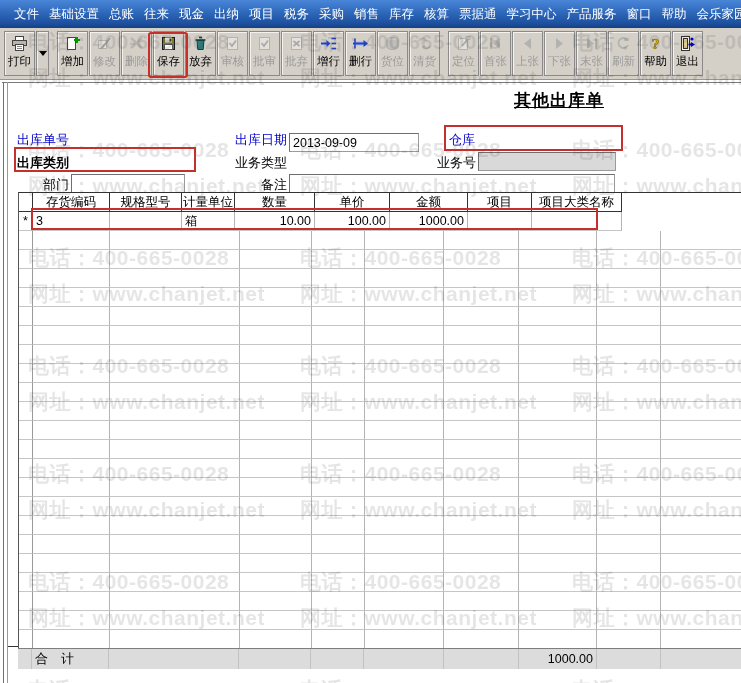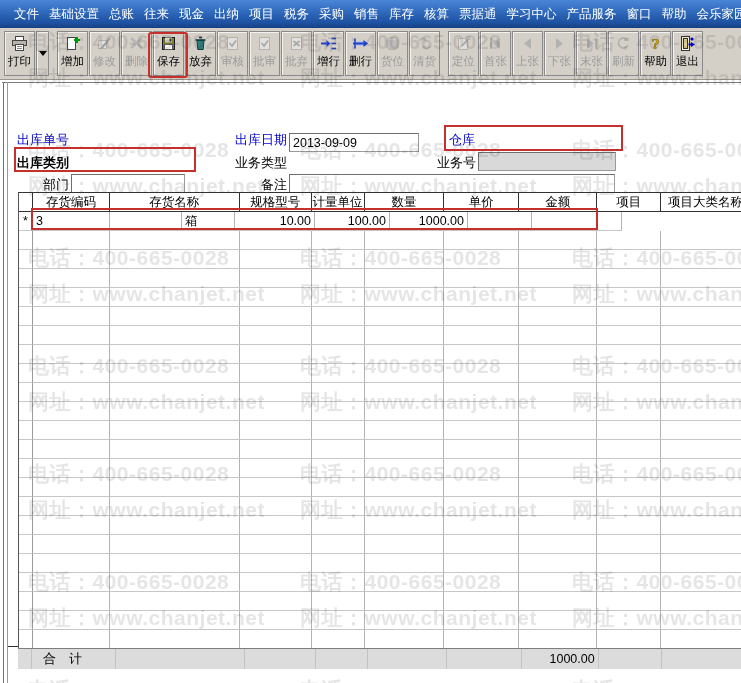--- a/index.html
+++ b/index.html
@@ -315,20 +315,21 @@
       </span>
       <div class="tlabel">退出</div>
     </div>
   </div>
 
 <div class="content">
   <div class="frame-top"></div>
   <div class="frame-left-a"></div>
   <div class="frame-left-b"></div>
 
+  <div class="doc-title">其他出库单</div>
 
   <span class="flabel blue f-order-label">出库单号</span>
 
   <span class="flabel blue f-date-label">出库日期</span>
   <input class="ffield f-date-field" value="2013-09-09" style="">
 
   <span class="flabel blue f-wh-label">仓库</span>
 
   <span class="flabel f-cat-label">出库类别</span>
 
@@ -340,21 +341,20 @@
   <span class="flabel f-dept-label">部门</span>
   <input class="ffield f-dept-field" value="" style="">
 
   <span class="flabel f-memo-label">备注</span>
   <input class="ffield f-memo-field" value="" style="">
 
   <div class="grid">
       <div class="t-row t-head">
         <div class="t-cell" style="width: 14px;"></div>
         <div class="t-cell" style="width: 77px; text-align: right;">存货编码</div>
-        <div class="t-cell" style="width: 130px;">存货名称</div>
         <div class="t-cell" style="width: 72px;">规格型号</div>
         <div class="t-cell" style="width: 53px;">计量单位</div>
         <div class="t-cell" style="width: 80px;">数量</div>
         <div class="t-cell" style="width: 75px;">单价</div>
         <div class="t-cell" style="width: 78px;">金额</div>
         <div class="t-cell" style="width: 64px;">项目</div>
         <div class="t-cell" style="width: 90px;">项目大类名称</div>
       </div>
       <div class="t-body">
         <div class="t-row">
@@ -688,21 +688,21 @@
           <div class="t-cell num" style="width: 75px;"></div>
           <div class="t-cell num" style="width: 78px;"></div>
           <div class="t-cell" style="width: 64px;"></div>
           <div class="t-cell" style="width: 90px;"></div>
         </div>
       </div>
     </div>
   <div class="total-dash"></div>
   <div class="t-total">
       <div class="t-cell" style="width: 14px;"></div>
-      <div class="t-cell" style="width: 77px; margin-left: 8px;">合　计</div>
+      <div class="t-cell" style="width: 77px;">合　计</div>
       <div class="t-cell" style="width: 130px;"></div>
       <div class="t-cell" style="width: 72px;"></div>
       <div class="t-cell" style="width: 53px;"></div>
       <div class="t-cell" style="width: 80px;"></div>
       <div class="t-cell" style="width: 75px;"></div>
       <div class="t-cell num" style="width: 78px;">1000.00</div>
       <div class="t-cell" style="width: 64px;"></div>
       <div class="t-cell" style="width: 90px;"></div>
     </div>
 </div>

